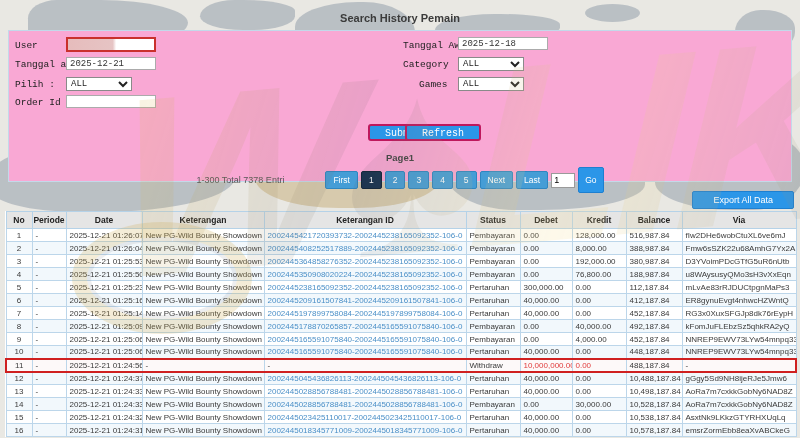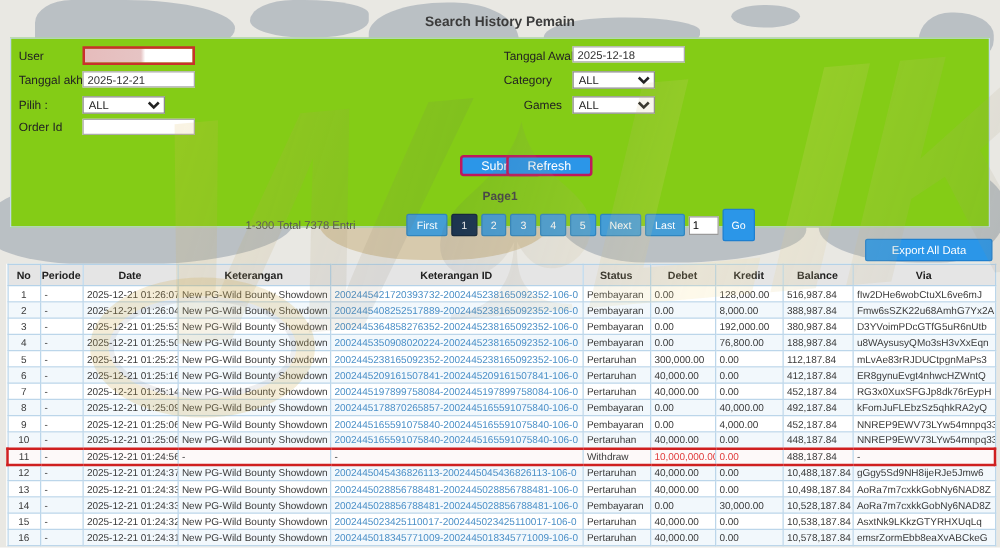--- a/index.html
+++ b/index.html
@@ -35,21 +35,21 @@
   .wm-ring {
     position:absolute; left:72px; top:222px; width:180px; height:112px;
     border:15px solid rgba(205,170,75,.22); border-radius:50%;
     box-shadow:inset 0 0 0 4px rgba(90,90,100,.10);
   }
   
   .page-title { position:absolute; top:12px; left:0; width:100%; text-align:center;
     font-size:11px; font-weight:bold; color:#3b3b3b; z-index:5; }
   
   .panel { position:absolute; left:8px; top:30px; width:784px; height:152px;
-    background:#84cc16; border:1px solid #c3d9ea; z-index:4; }
+    background:#f9a8d4; border:1px solid #c3d9ea; z-index:4;font-family:Liberation Mono, monospace; }
   .f-label { position:absolute; font-size:9.5px; color:#222; }
   .f-input { position:absolute; height:13px; font-size:9px; color:#333;
     border:1px solid #ababab; background:#fff; padding:0 3px; font-family:inherit; }
   .f-select { position:absolute; height:14px; font-size:9px; color:#222;
     border:1px solid #8a8a8a; background:#fff; font-family:inherit; }
   .user-input { border:2px solid #c9302c !important;
     background:linear-gradient(to right, #e6bcbc 0%, #e6c4c4 52%, #ffffff 56%); }
   .btn { display:inline-block; background:#2b96e8; color:#fff; border:2px solid #be185d;
     border-radius:3px; font-size:10px; font-family:inherit; padding:2px 15px; height:17px; cursor:pointer; }
   .submit-btn { position:absolute; left:359px; top:93px; }

